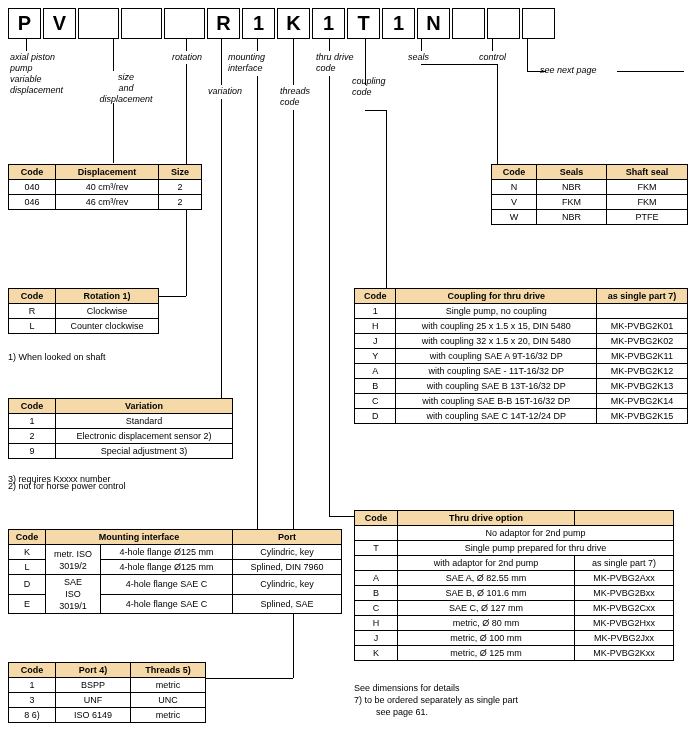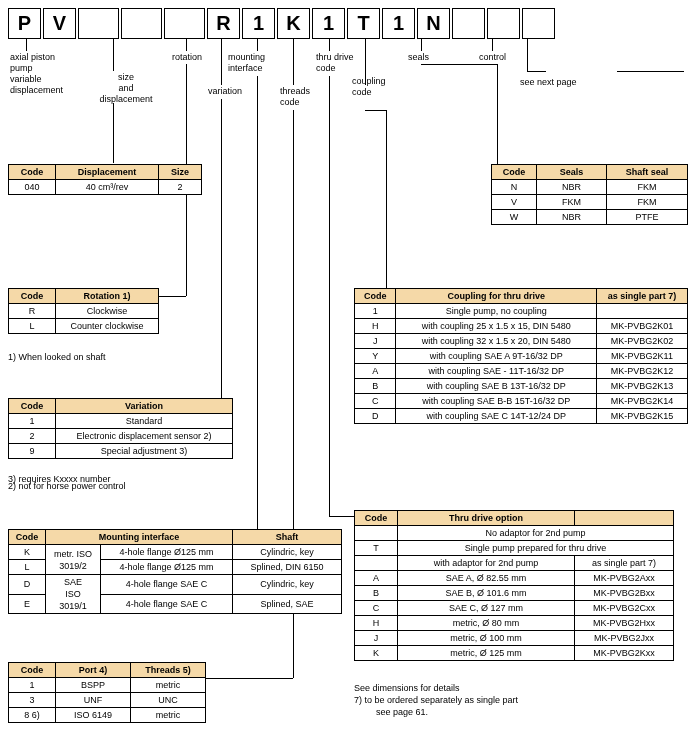--- a/index.html
+++ b/index.html
@@ -56,20 +56,21 @@
   .hline {
     position: absolute;
     height: 1px;
     background: #000;
   }
   .lbl {
     position: absolute;
     font-size: 9px;
     line-height: 11px;
     color: #000;
+    font-style: italic;
   }
   .lbl.center { text-align: center; }
 
   
   table.tb {
     border-collapse: collapse;
     position: absolute;
     background: #fff;
   }
   table.tb td, table.tb th {
@@ -180,34 +181,39 @@
   <div class="lbl" style="left:316px; top:52px; width:52px; white-space:pre-line;">thru drive
 code</div>
 
   <div class="lbl" style="left:352px; top:76px; width:52px; white-space:pre-line;">coupling
 code</div>
 
   <div class="lbl" style="left:408px; top:52px;">seals</div>
 
   <div class="lbl" style="left:479px; top:52px;">control</div>
 
-  <div class="lbl" style="left:520px; top:65px;margin-top:12px;">see next page</div>
+  <div class="lbl" style="left:540px; top:65px;">see next page</div>
 
   <table class="tb" style="left:8px; top:164px;">
     <tbody>
         <tr>
       <th style="width:38px;">Code</th>
       <th style="width:94px;">Displacement</th>
       <th style="width:34px;">Size</th>
     </tr>
     <tr>
       <td class="b">040</td>
       <td class="b">40 cm³/rev</td>
       <td class="b">2</td>
     </tr>
+    <tr>
+      <td class="b">046</td>
+      <td class="b">46 cm³/rev</td>
+      <td class="b">2</td>
+    </tr>
   </tbody>
     </table>
 
   <table class="tb" style="left:491px; top:164px;">
     <tbody>
         <tr>
       <th style="width:38px;">Code</th>
       <th style="width:66px;">Seals</th>
       <th style="width:76px;">Shaft seal</th>
     </tr>
@@ -374,33 +380,33 @@
     </table>
   <div class="note" style="left:354px; top:682px;">See dimensions for details</div>
   <div class="note" style="left:354px; top:694px;">7)   to be ordered separately as single part</div>
   <div class="note" style="left:376px; top:706px;">see page 61.</div>
 
   <table class="tb" style="left:8px; top:529px;">
     <tbody>
         <tr>
       <th style="width:28px;">Code</th>
       <th style="width:178px;" colspan="2">Mounting interface</th>
-      <th style="width:100px;">Shaft</th>
+      <th style="width:100px;">Port</th>
     </tr>
     <tr>
       <td class="b">K</td>
       <td rowspan="2" style="white-space:pre-line; width:46px;">metr. ISO
 3019/2</td>
       <td class="b">4-hole flange Ø125 mm</td>
       <td class="b">Cylindric, key</td>
     </tr>
     <tr>
       <td class="b">L</td>
       <td class="b">4-hole flange Ø125 mm</td>
-      <td class="b">Splined, DIN 6150</td>
+      <td class="b">Splined, DIN 7960</td>
     </tr>
     <tr>
       <td>D</td>
       <td rowspan="2" style="white-space:pre-line;">SAE
 ISO
 3019/1</td>
       <td>4-hole flange SAE C</td>
       <td>Cylindric, key</td>
     </tr>
     <tr>

